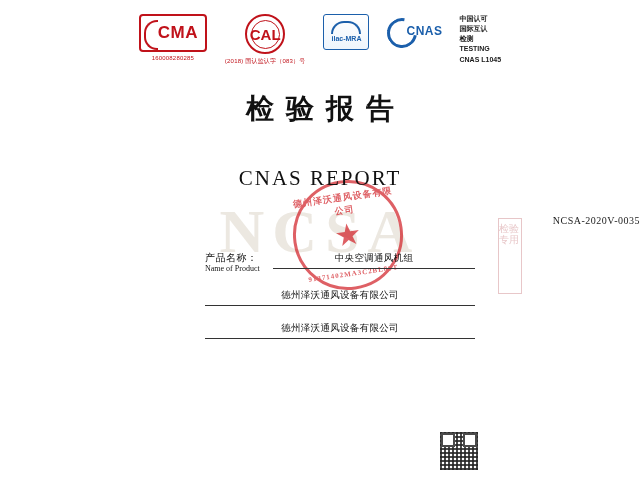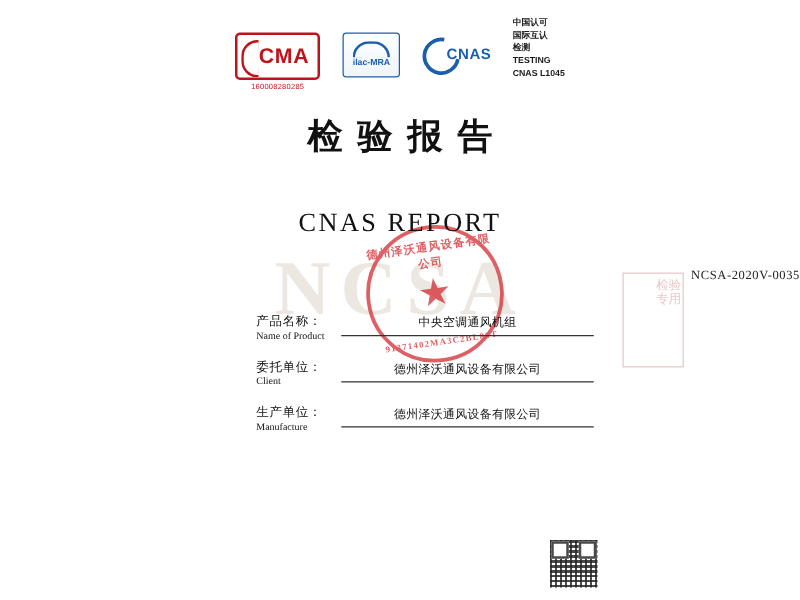--- a/index.html
+++ b/index.html
@@ -31,21 +31,20 @@
     display: flex;
     justify-content: center;
     align-items: flex-start;
     gap: 18px;
   }
   .logo-block {
     display: flex;
     flex-direction: column;
     align-items: center;
     justify-content: flex-start;
-    margin-top: 12px;
   }
 
   
   .cma {
     width: 64px;
     height: 34px;
     border: 2px solid #c0121a;
     border-radius: 4px;
     display: flex;
     align-items: center;
@@ -310,25 +309,24 @@
     position: absolute;
     top: 218px;
     left: 498px;
     width: 22px;
     height: 70px;
     border: 1px solid #e2b9bb;
     color: #e2b9bb;
     font-family: "Liberation Serif", serif;
     font-size: 10px;
     line-height: 1.1;
-    text-align: center;
+    text-align: left;
     padding-top: 4px;
     opacity: 0.8;
     pointer-events: none;
-    padding-left: 25px;
   }
 
   
   .qr {
     position: absolute;
     top: 432px;
     left: 440px;
     width: 38px;
     height: 38px;
     background:
@@ -359,20 +357,27 @@
 
   <div class="logo-row">
 
     <div class="logo-block">
       <div class="cma">
         <span class="cma-text">CMA</span>
       </div>
       <div class="logo-caption">160008280285</div>
     </div>
 
+    <div class="logo-block">
+      <div class="circle-mark">
+        <div class="inner"></div>
+        <div class="glyph">CAL</div>
+      </div>
+      <div class="logo-caption">(2018) 国认监认字（083）号</div>
+    </div>
 
     <div class="logo-block">
       <div class="ilac">
         <div class="arc"></div>
         <div>ilac-MRA</div>
       </div>
     </div>
 
     <div class="logo-block">
       <div class="cnas">
@@ -399,32 +404,24 @@
 
     <div class="field-row">
       <div class="field-label">
         <span class="lab-cn">产品名称：</span>
         <span class="lab-en">Name of Product</span>
       </div>
       <div class="field-value">中央空调通风机组</div>
     </div>
 
     <div class="field-row">
-      <div class="field-label">
-        <span class="lab-cn">委托单位：</span>
-        <span class="lab-en">Client</span>
-      </div>
       <div class="field-value">德州泽沃通风设备有限公司</div>
     </div>
 
     <div class="field-row">
-      <div class="field-label">
-        <span class="lab-cn">生产单位：</span>
-        <span class="lab-en">Manufacture</span>
-      </div>
       <div class="field-value">德州泽沃通风设备有限公司</div>
     </div>
 
     <div class="field-row">
     </div>
 
   </div>
 
   <div class="stamp">
     <div class="stamp-arc-top">德州泽沃通风设备有限公司</div>

